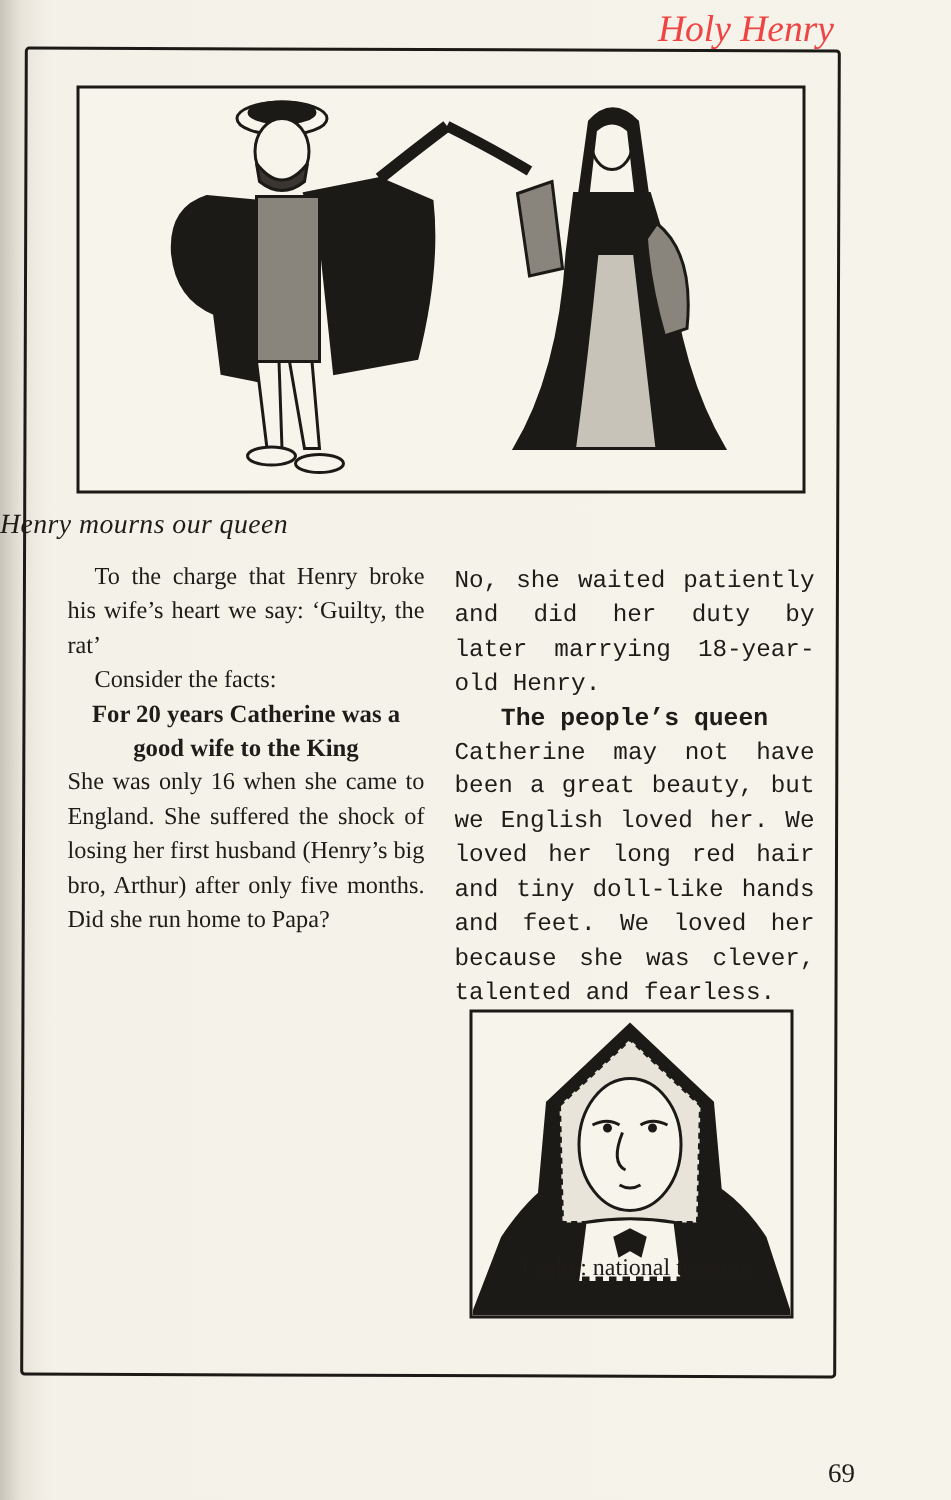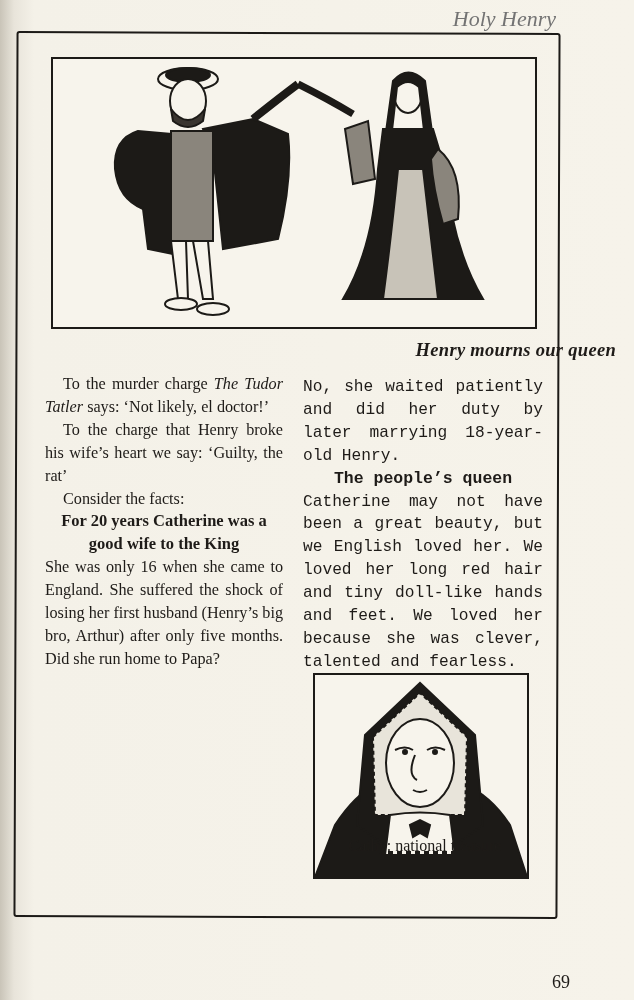--- a/index.html
+++ b/index.html
@@ -4,34 +4,34 @@
 <style>
   html, body { margin: 0; padding: 0; }
   body {
     width: 634px; height: 1000px; overflow: hidden; position: relative;
     background: linear-gradient(90deg, #c9c4b8 0px, #e8e4da 14px, #f4f1e8 34px, #f6f3ea 100%);
     font-family: "Liberation Serif", serif;
     color: #1e1b18;
   }
   .running-head {
     position: absolute; right: 78px; top: 6px;
-    font-style: italic; font-size: 22px; color: #737373;
+    font-style: italic; font-size: 25px; color: #ef4444;
   }
   .frame {
     position: absolute; left: 15px; top: 32px; width: 540px; height: 882px;
     border: 2px solid #1c1a17; border-radius: 3px;
     transform: rotate(0.2deg);
   }
   .top-illustration {
     position: absolute; left: 51px; top: 57px; width: 482px; height: 268px;
     border: 2px solid #1c1a17; background: #f7f4ec;
   }
   .headline {
-    position: absolute; left: 0; width: 600px; top: 340px; text-align: right;
-    font-weight: bold; font-style: italic; font-size: 18.5px; letter-spacing: 0.3px; margin-left: 16px;
+    position: absolute; left: 0; width: 600px; top: 340px; text-align: left;
+    font-weight: normal; font-style: italic; font-size: 18.5px; letter-spacing: 0.3px;
   }
   .col {
     position: absolute; font-size: 16.2px; line-height: 22.9px;
   }
   .col-left { left: 45px; top: 373px; width: 238px; }
   .col-right { left: 303px; top: 376px; width: 240px; font-family: Liberation Mono, monospace; }
   .col p { margin: 0; text-align: justify; }
   .col p.indent { text-indent: 18px; }
   .col .subhead { text-align: center; font-weight: bold; font-size: 16.5px; }
   .col .it { font-style: italic; }
@@ -81,21 +81,20 @@
       <path d="M345 110 L370 110 Q378 180 385 240 L330 240 Q338 180 345 110 Z" fill="#c8c3b8"></path>
       <path d="M292 70 L315 62 L322 120 L300 125 Z" fill="#8a857c"></path>
       <path d="M385 90 Q410 110 405 160 L390 165 Q380 130 378 100 Z" fill="#8a857c"></path>
     </g>
   </svg>
 </div>
 
 <div class="headline">Henry mourns our queen</div>
 
 <div class="col col-left">
-  <p class="indent"><span>To the murder charge </span><span class="it">The Tudor Tatler</span><span> says: ‘Not likely, el doctor!’</span></p>
   <p class="indent">To the charge that Henry broke his wife’s heart we say: ‘Guilty, the rat’</p>
   <p class="indent">Consider the facts:</p>
   <p class="subhead">For 20 years Catherine was a good wife to the King</p>
   <p>She was only 16 when she came to England. She suffered the shock of losing her first husband (Henry’s big bro, Arthur) after only five months. Did she run home to Papa?</p>
 </div>
 
 <div class="col col-right">
   <p>No, she waited patiently and did her duty by later marrying 18-year-old Henry.</p>
   <p class="subhead">The people’s queen</p>
   <p>Catherine may not have been a great beauty, but we English loved her. We loved her long red hair and tiny doll-like hands and feet. We loved her because she was clever, talented and fearless.</p>

